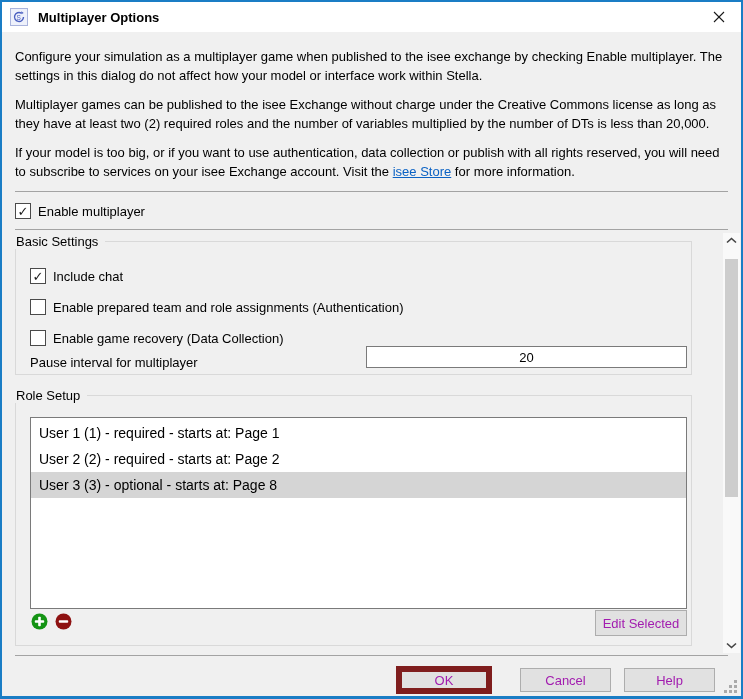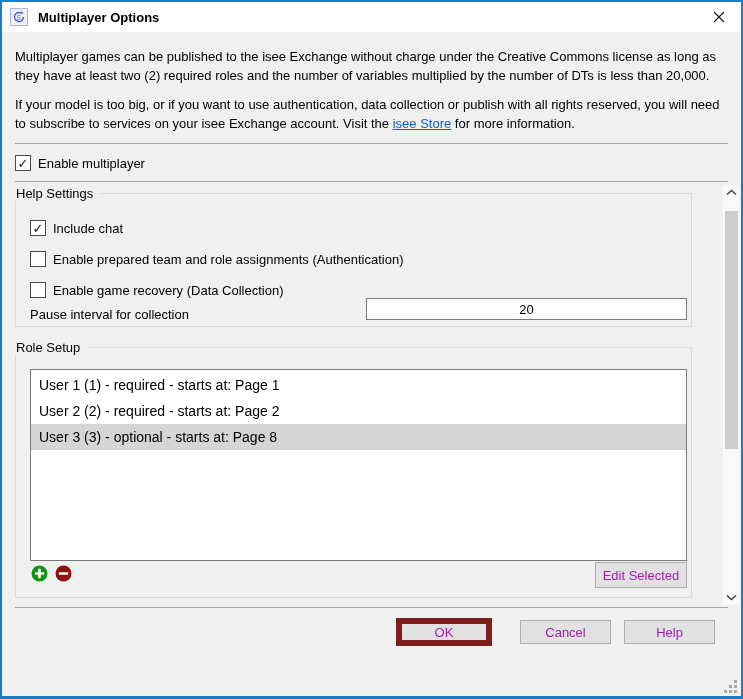--- a/index.html
+++ b/index.html
@@ -123,54 +123,55 @@
     <span class="title-text">Multiplayer Options</span>
     <span class="close-btn">
       <svg width="12" height="12" viewBox="0 0 12 12">
         <line x1="1" y1="1" x2="11" y2="11" stroke="#1a1a1a" stroke-width="1.1"></line>
         <line x1="11" y1="1" x2="1" y2="11" stroke="#1a1a1a" stroke-width="1.1"></line>
       </svg>
     </span>
   </div>
 
   <div class="intro">
+    <p>Configure your simulation as a multiplayer game when published to the isee exchange by checking Enable multiplayer. The settings in this dialog do not affect how your model or interface work within Stella.</p>
     <p>Multiplayer games can be published to the isee Exchange without charge under the Creative Commons license as long as they have at least two (2) required roles and the number of variables multiplied by the number of DTs is less than 20,000.</p>
     <p><span>If your model is too big, or if you want to use authentication, data collection or publish with all rights reserved, you will need to subscribe to services on your isee Exchange account. Visit the </span><span class="link">isee Store</span><span> for more information.</span></p>
   </div>
 
   <div class="sep"></div>
 
   <div class="cb-row enable-row">
     <span class="cb-box">✓</span>
     <span class="cb-label">Enable multiplayer</span>
   </div>
 
   <div class="sep"></div>
 
   <div class="scroll-region">
 
     <div class="group group-basic">
-      <span class="group-title">Help Settings</span>
+      <span class="group-title">Basic Settings</span>
 
       <div class="cb-row g-cb cb1">
         <span class="cb-box">✓</span>
         <span class="cb-label">Include chat</span>
       </div>
 
       <div class="cb-row g-cb cb3">
         <span class="cb-box"></span>
         <span class="cb-label">Enable game recovery (Data Collection)</span>
       </div>
 
       <div class="cb-row g-cb cb2">
         <span class="cb-box"></span>
         <span class="cb-label">Enable prepared team and role assignments (Authentication)</span>
       </div>
 
-      <span class="pause-label">Pause interval for collection</span>
+      <span class="pause-label">Pause interval for multiplayer</span>
       <input class="pause-input" type="text" value="20" style="">
     </div>
 
     <div class="group group-role">
       <span class="group-title">Role Setup</span>
 
       <div class="listbox">
         <div class="list-item">User 1 (1) - required - starts at: Page 1</div>
         <div class="list-item">User 2 (2) - required - starts at: Page 2</div>
         <div class="list-item selected">User 3 (3) - optional - starts at: Page 8</div>

